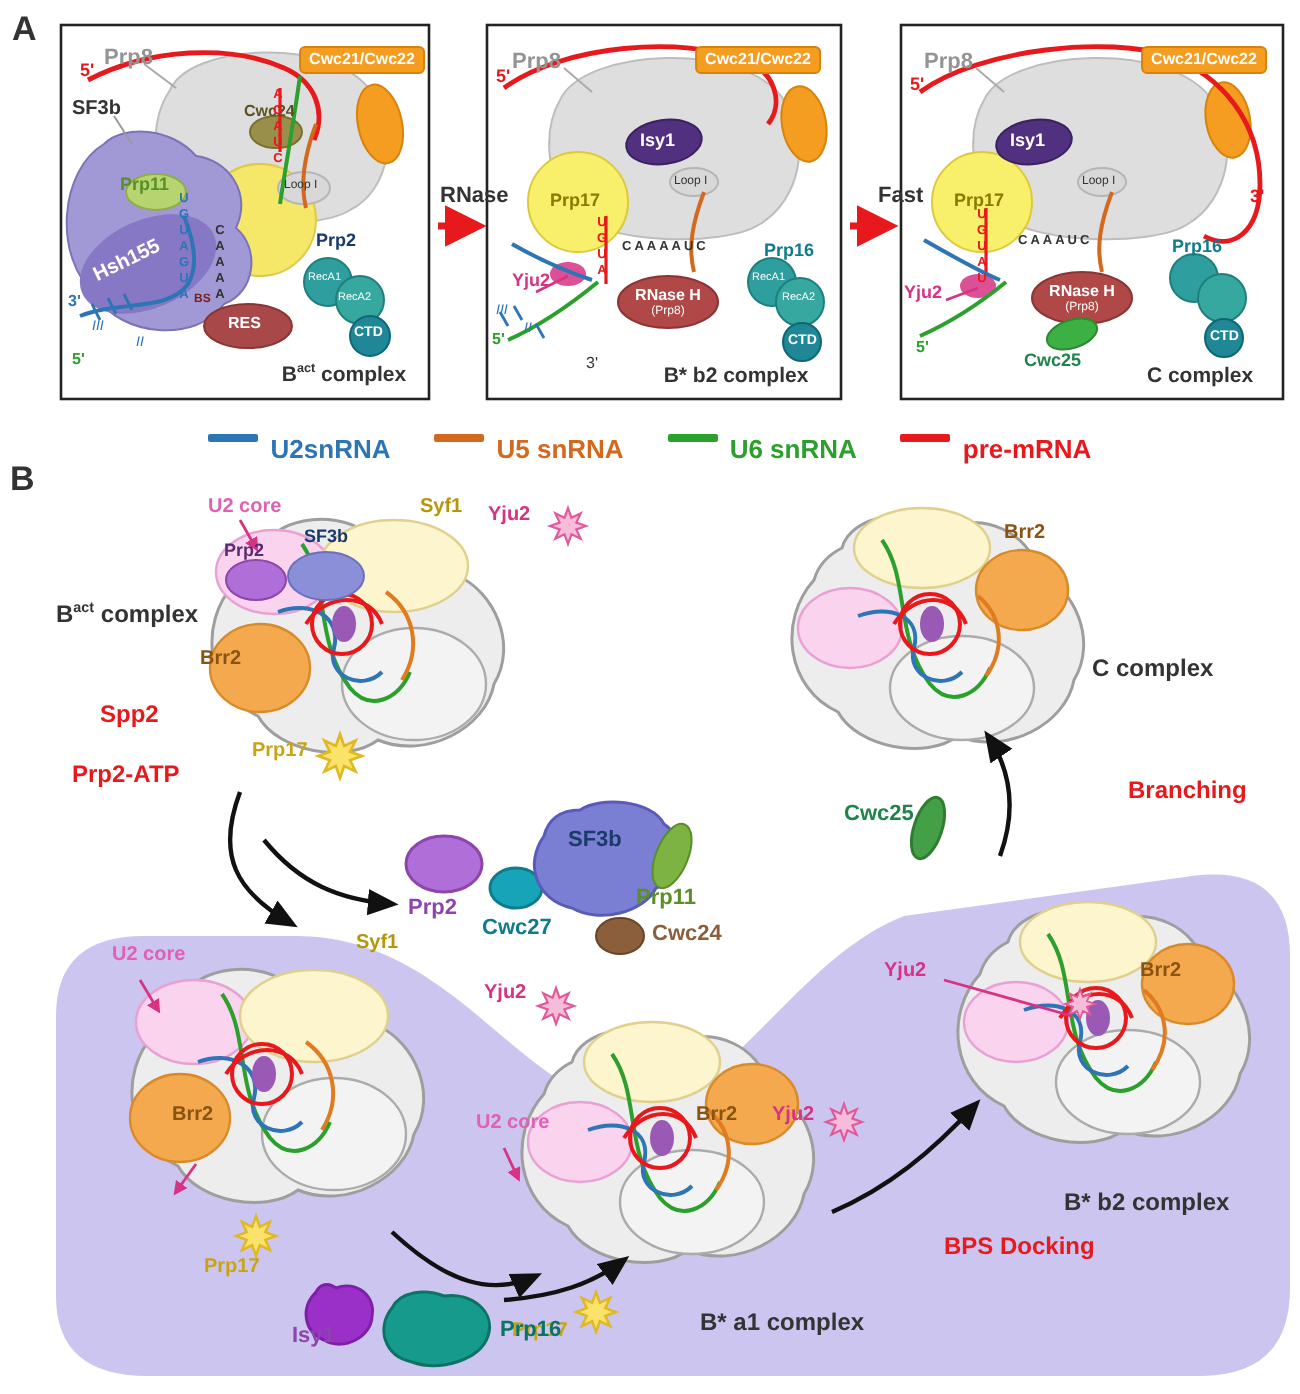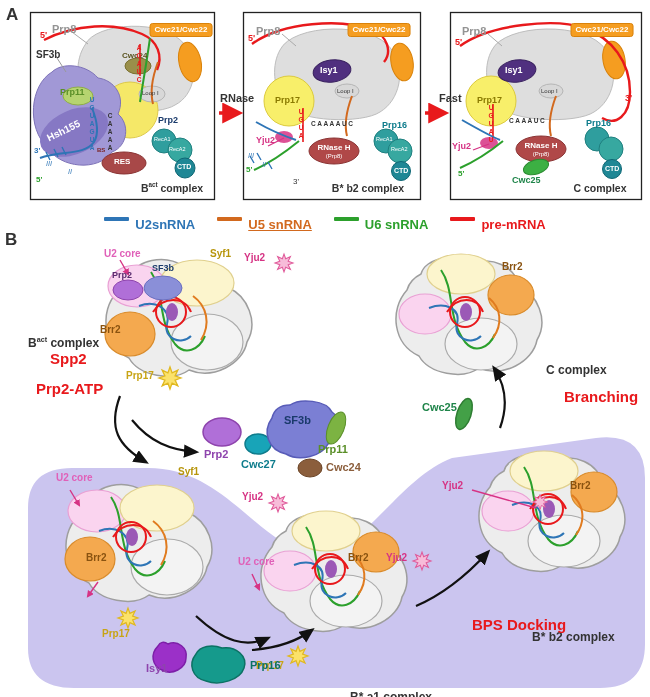--- a/index.html
+++ b/index.html
@@ -6,42 +6,42 @@
   .fig{position:relative;width:650px;height:697px;background:#fff;overflow:hidden;
        font-family:"Liberation Sans", sans-serif;}
   .art{position:absolute;left:0;top:0;}
   .lbl{position:absolute;white-space:nowrap;line-height:1;}
   .b{font-weight:bold;}
   .w600{font-weight:600;}
   .it{font-style:italic;}
   .ctr{transform:translateX(-50%);}
   .s5{font-size:5.5px;} .s6{font-size:6px;} .s7{font-size:7px;} .s8{font-size:8px;}
   .s9{font-size:9px;} .s10{font-size:10px;} .s105{font-size:10.5px;} .s11{font-size:11px;}
-  .s12{font-size:12px;margin-top:36px;} .s14{font-size:15px;} .s17{font-size:17px;}
+  .s12{font-size:12px;} .s14{font-size:12px;} .s17{font-size:17px;}
   .red{color:#e8191c;} .gray{color:#949494;} .dark{color:#333;}
   .blue{color:#2e75b6;} .green{color:#2ca02c;}
   .magenta{color:#d63384;} .white{color:#fff;} .navy{color:#1a3a6b;}
   .olive{color:#8a7a00;} .oliveY{color:#b7950b;} .goldD{color:#c8a415;}
   .orangeD{color:#8a5310;} .purpleD{color:#5b2c6f;} .purpleM{color:#8e44ad;}
   .tealD{color:#0e7c8c;} .tealP{color:#0c7264;} .greenD{color:#1e8449;}
   .greenP{color:#5a8f28;} .brown{color:#8b5e3c;} .pink{color:#e060b8;}
   .maroon{color:#7a1f1f;} .oliveDk{color:#5a5420;}
   .rot-h{transform:rotate(-26deg);}
   .badge-o{background:#f59d20;color:#fff;border:1px solid #d9820a;border-radius:3px;
            padding:2px 4px;font-size:8px;font-weight:bold;}
   .vseq{writing-mode:vertical-rl;text-orientation:upright;letter-spacing:1px;
         font-size:6.5px;font-weight:bold;}
   .hseq{font-size:6.5px;font-weight:bold;letter-spacing:1.5px;}
   .legend-row{position:absolute;left:0;top:217px;width:650px;display:flex;
               justify-content:center;align-items:center;gap:22px;}
   .lg-item{display:flex;gap:6px;}
   .lg-line{display:inline-block;width:25px;height:4px;border-radius:1px;}
   .lg-label{font-size:13px;font-weight:bold;}
   .lg0 .lg-line{background:#2e75b6;} .lg0 .lg-label{color:#2e75b6;}
-  .lg1 .lg-line{background:#d2691e;} .lg1 .lg-label{color:#d2691e;text-decoration:underline;}
+  .lg1 .lg-line{background:#d2691e;} .lg1 .lg-label{color:#d2691e;}
   .lg2 .lg-line{background:#2ca02c;} .lg2 .lg-label{color:#2ca02c;}
   .lg3 .lg-line{background:#e8191c;} .lg3 .lg-label{color:#e8191c;}
   sup{font-size:0.6em;}
 </style>
 </head>
 <body>
 
 <div class="fig">
 
   <svg class="art" width="650" height="697" viewBox="0 0 650 697">

